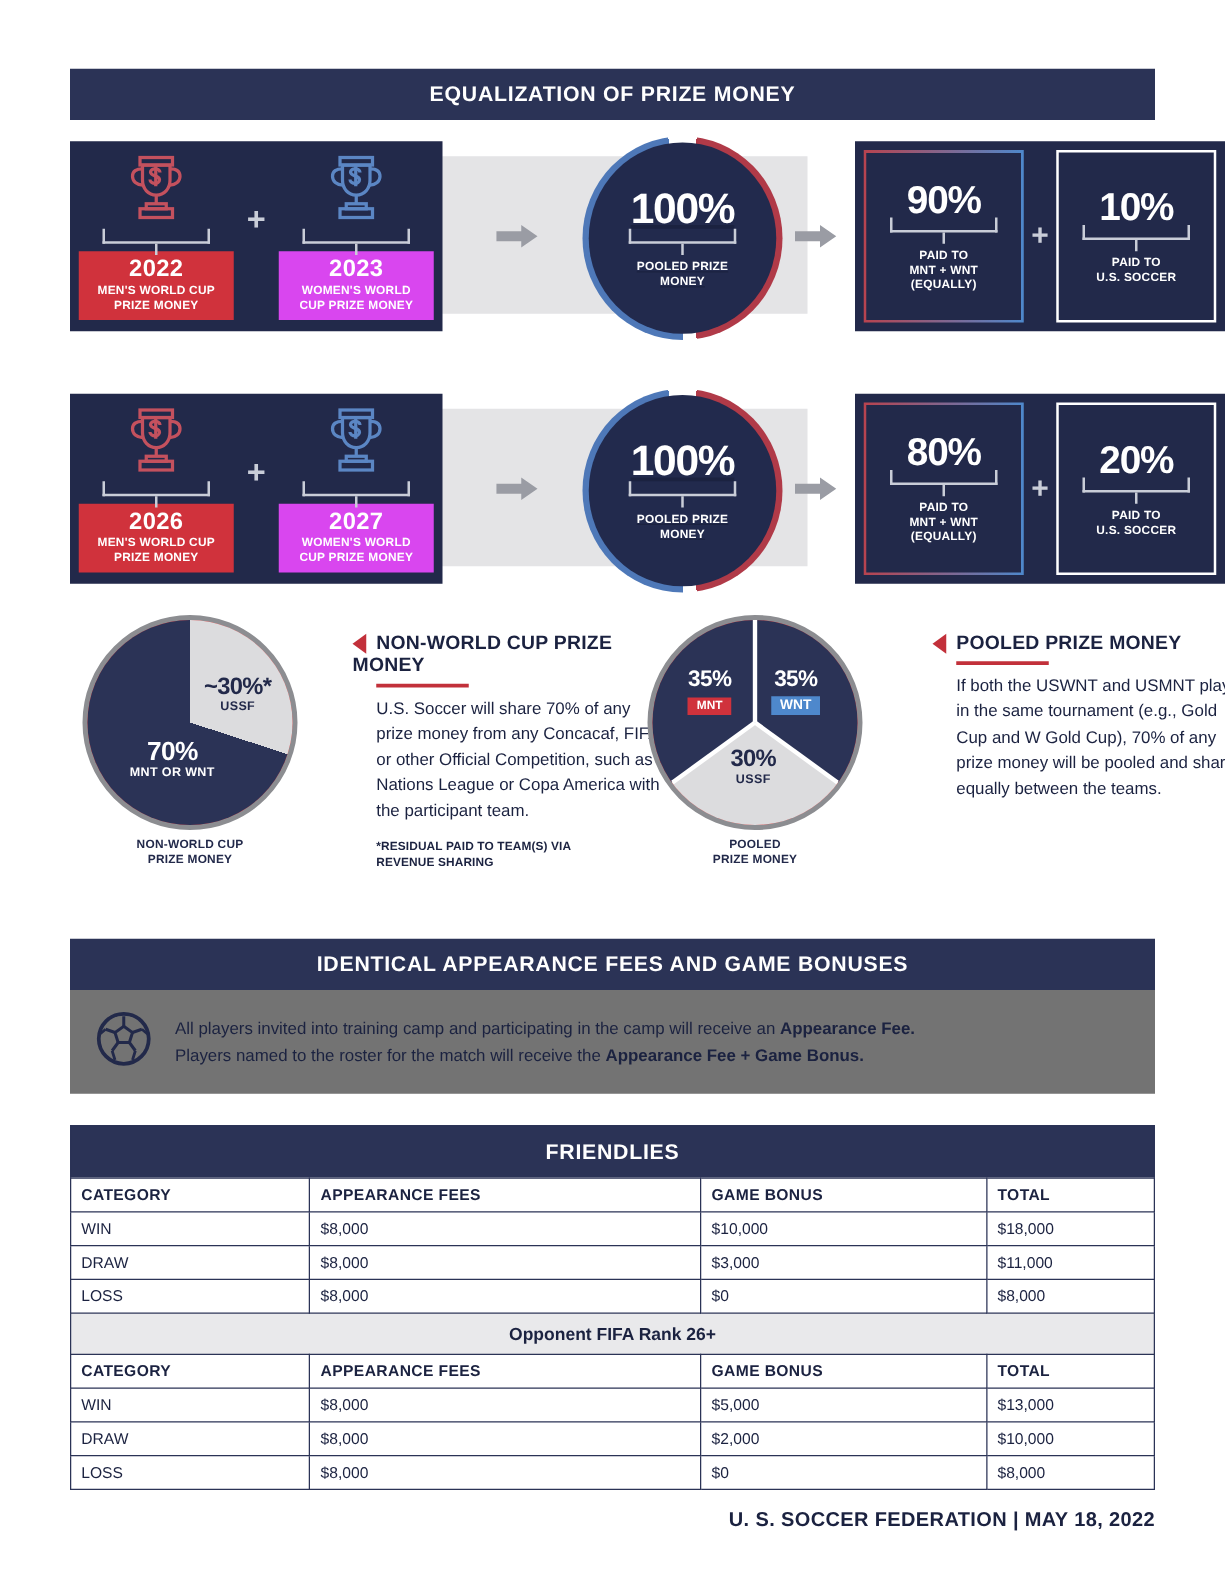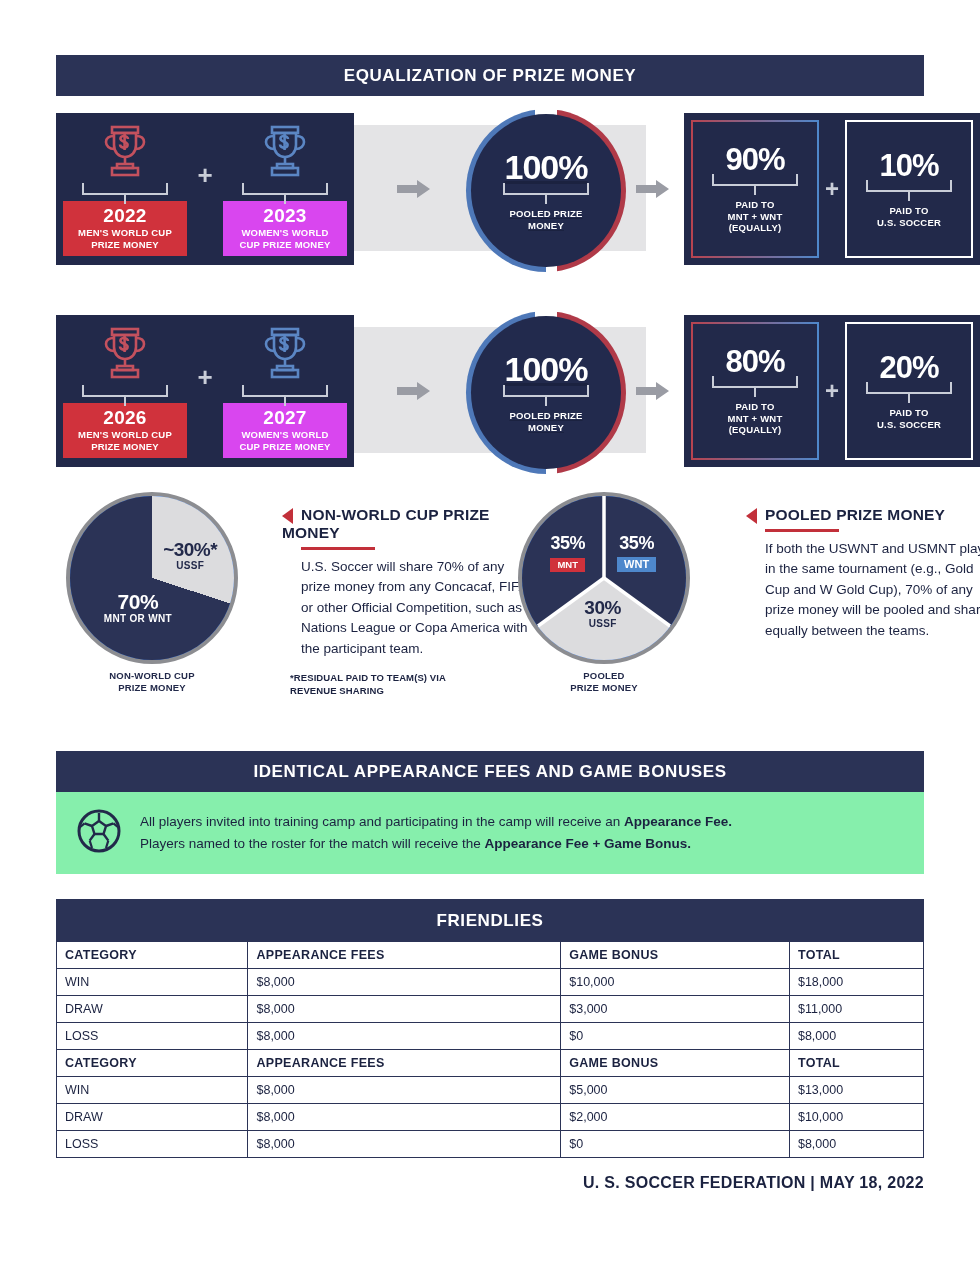--- a/index.html
+++ b/index.html
@@ -98,44 +98,44 @@
                 linear-gradient(90deg,#b8434f,#4e88cc) border-box; }
   .pctbox.white { border: 2px solid #ffffff; }
   .pctbox .bignum { font-size: 31px; }
   .plus-right { width: 26px; text-align: center; color: #c9cdd8; font-size: 24px; font-weight: 800; }
 
   
   .piesection { position: relative; height: 232px; margin-top: 22px; }
   .piecol { position: absolute; top: 0; }
   .pie {
     width: 172px; height: 172px; border-radius: 50%; position: relative;
-    border: 4px solid #8c8d91; background: #3b82f6;
+    border: 4px solid #8c8d91; background: #ef4444;
   }
   .pie .slices { position: absolute; inset: 0; border-radius: 50%; overflow: hidden; }
   .pielabel {
     position: absolute; text-align: center; font-size: 9.5px; font-weight: 700;
     color: #22294a; line-height: 1.25; width: 172px; top: 178px; letter-spacing: .2px;
   }
   .pt { position: absolute; text-align: center; line-height: 1.05; }
   .pt .v { font-weight: 800; letter-spacing: -.5px; }
   .pt .k { font-size: 10px; font-weight: 700; letter-spacing: .3px; margin-top: 1px; }
   .tagred { background: #d0323c; color: #fff; padding: 2px 7px 2px; display: inline-block; }
   .tagblue { background: #4e88cc; color: #fff; padding: 2px 7px 2px; display: inline-block; }
 
   .textcol { position: absolute; top: 14px; }
   .tri { display: inline-block; width: 0; height: 0;
          border-top: 8px solid transparent; border-bottom: 8px solid transparent;
          border-right: 11px solid #c2303a; vertical-align: middle; margin-right: 8px; }
   .th { font-size: 15.5px; font-weight: 800; letter-spacing: .2px; color: #1b2240; }
   .rule { width: 74px; height: 2.5px; background: #c2303a; margin: 5px 0 7px 19px; }
   .body { font-size: 13.5px; line-height: 1.52; color: #1b2240; margin-left: 19px; }
-  .foot { font-size: 9.5px; font-weight: 700; line-height: 1.35; margin-left: 8px; margin-top: 13px; letter-spacing: .1px; }
+  .foot { font-size: 9.5px; font-weight: 700; line-height: 1.35; margin-left: 19px; margin-top: 13px; letter-spacing: .1px; }
 
   
-  .feebox { background: #86efac; display: flex; align-items: center; padding: 16px 20px; }
+  .feebox { background: #737373; display: flex; align-items: center; padding: 16px 20px; }
   .feetext { font-size: 13.5px; line-height: 1.62; margin-left: 18px; }
   .feetext b { font-weight: 800; }
 
   
   table.fr { width: 100%; border-collapse: collapse; font-size: 12.5px; }
   table.fr td, table.fr th { border: 1.4px solid #2b3356; padding: 6px 8px; text-align: left; }
   table.fr .subhead td {
     background: #e9e9eb; text-align: center; font-weight: 700; font-size: 14px; padding: 8px 0;
   }
   table.fr .colhead td { font-weight: 700; letter-spacing: .3px; font-size: 12.5px; }
@@ -486,20 +486,23 @@
           <td>$3,000</td>
           <td>$11,000</td>
         </tr>
         <tr>
           <td>LOSS</td>
           <td>$8,000</td>
           <td>$0</td>
           <td>$8,000</td>
         </tr>
 
+        <tr class="subhead">
+            <td colspan="4">Opponent FIFA Rank 26+</td>
+          </tr>
         <tr class="colhead">
           <td>CATEGORY</td>
           <td>APPEARANCE FEES</td>
           <td>GAME BONUS</td>
           <td>TOTAL</td>
         </tr>
         <tr>
           <td>WIN</td>
           <td>$8,000</td>
           <td>$5,000</td>

